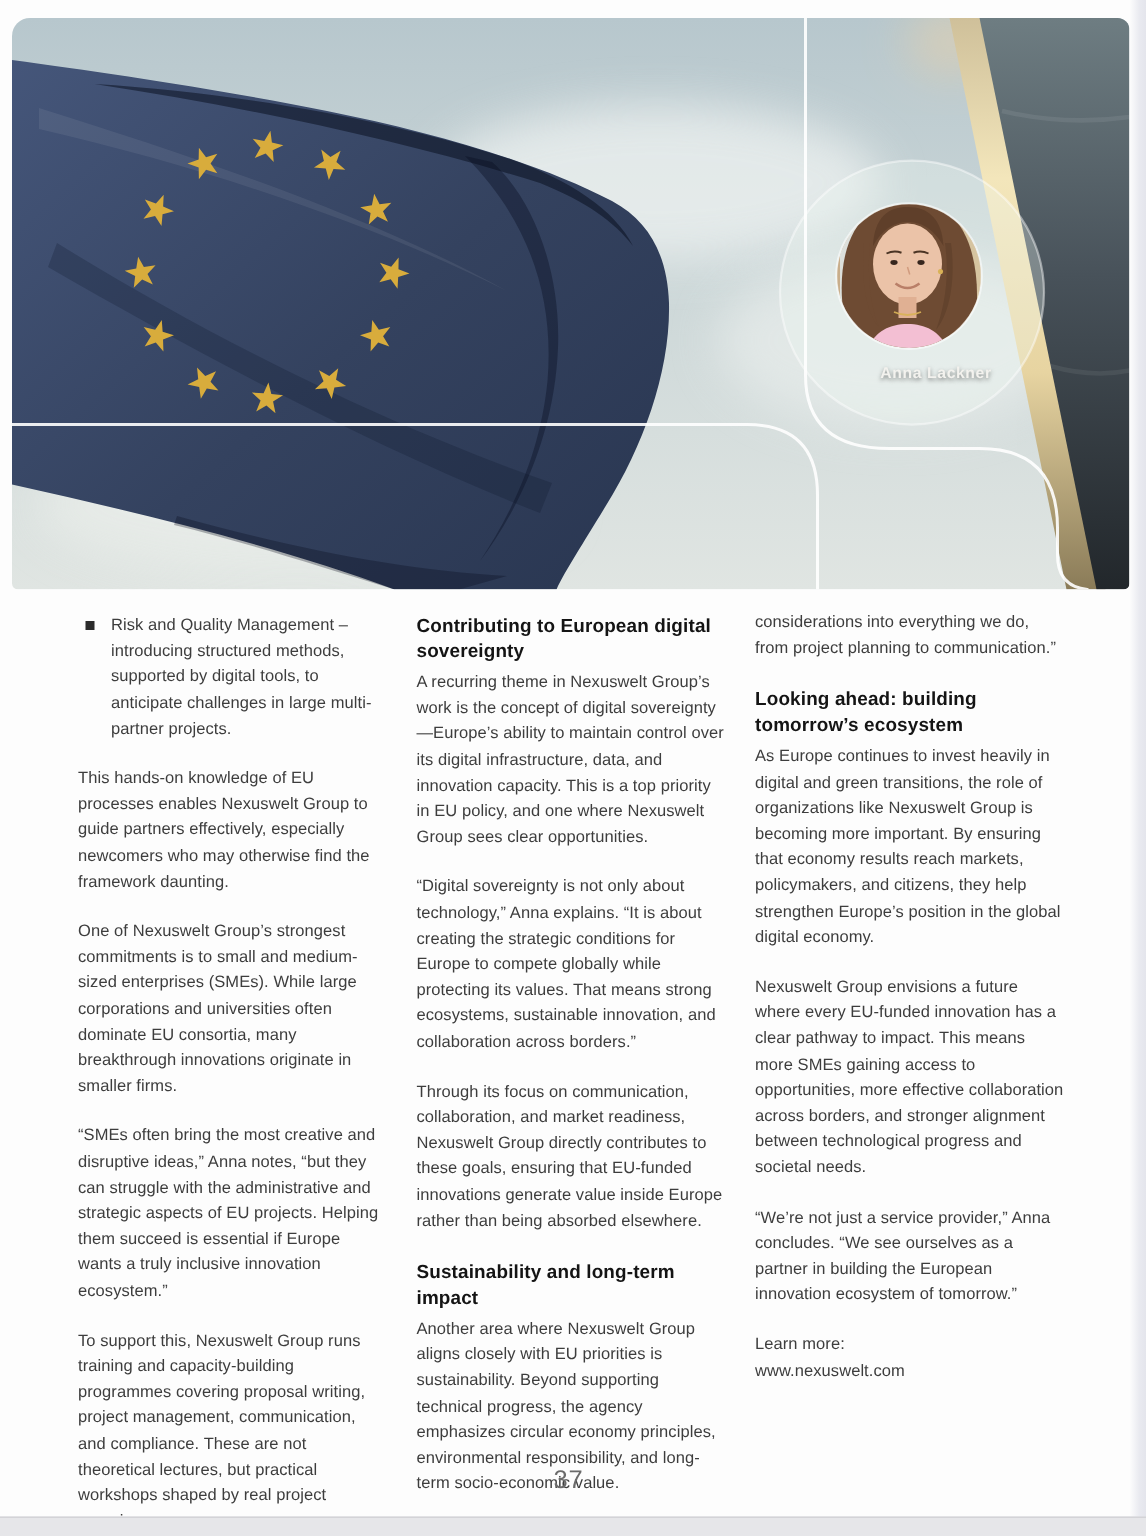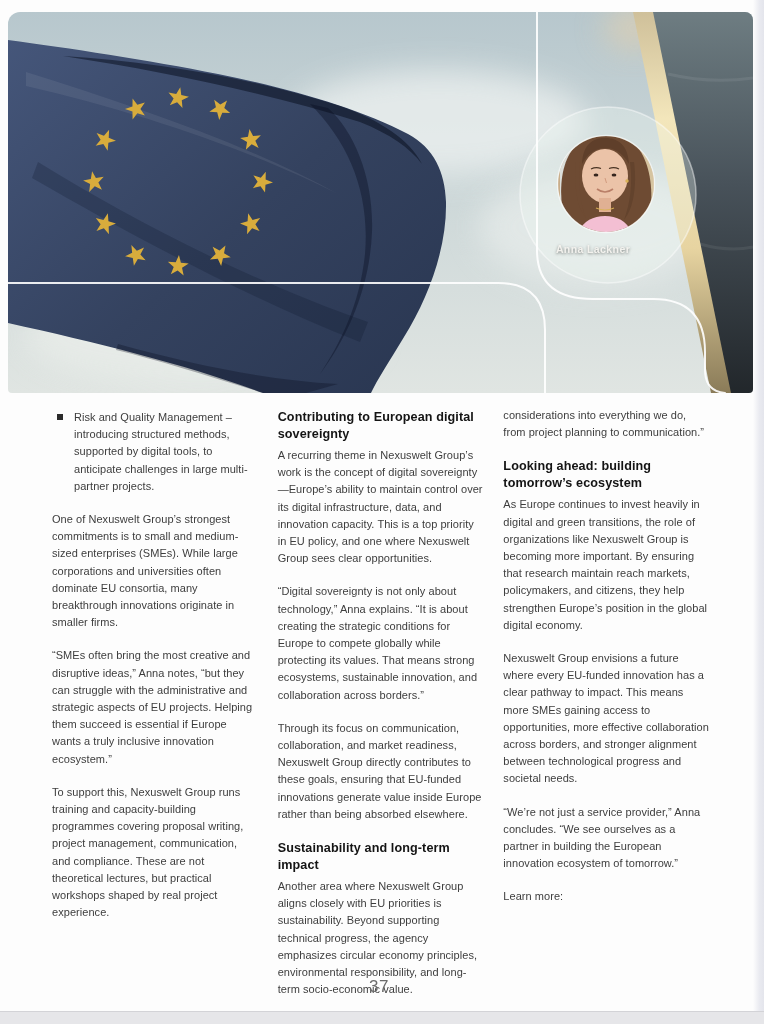--- a/index.html
+++ b/index.html
@@ -20,21 +20,21 @@
     background: #e6e6e9;
     border-top: 1px solid #d3d3d7;
   }
   
   .hero {
     position: absolute; left: 8px; top: 12px; width: 745px; height: 381px;
     border-radius: 12px 8px 4px 4px; overflow: hidden;
   }
   .hero svg { display: block; width: 745px; height: 381px; }
   .portrait-label {
-    position: absolute; left: 515px; top: 231px; width: 140px;
+    position: absolute; left: 546px; top: 231px; width: 140px;
     text-align: center; color: #f3f2ee; font-size: 10.5px; font-weight: bold;
     letter-spacing: .4px; text-shadow: 0 1px 3px rgba(40,40,40,.55);
   }
   
   .article {
     position: absolute; left: 52px; top: 407px; width: 658px;
     display: flex; gap: 19px;
   }
   .col { flex: 1 1 0; min-width: 0; }
   .col p {
@@ -168,43 +168,45 @@
   <div class="portrait-label">Anna Lackner</div>
 </div>
 
 <div class="article">
 
   <div class="col">
     <div class="bullet-item">
       <span class="bullet-marker"></span>
       <p>Risk and Quality Management – introducing structured methods, supported by digital tools, to anticipate challenges in large multi-partner projects.</p>
     </div>
+    <p>This hands-on knowledge of EU processes enables Nexuswelt Group to guide partners effectively, especially newcomers who may otherwise find the framework daunting.</p>
     <p>One of Nexuswelt Group’s strongest commitments is to small and medium-sized enterprises (SMEs). While large corporations and universities often dominate EU consortia, many breakthrough innovations originate in smaller firms.</p>
     <p>“SMEs often bring the most creative and disruptive ideas,” Anna notes, “but they can struggle with the administrative and strategic aspects of EU projects. Helping them succeed is essential if Europe wants a truly inclusive innovation ecosystem.”</p>
     <p>To support this, Nexuswelt Group runs training and capacity-building programmes covering proposal writing, project management, communication, and compliance. These are not theoretical lectures, but practical workshops shaped by real project experience.</p>
 
   </div>
 
   <div class="col">
     <h3 class="first">Contributing to European digital sovereignty</h3>
     <p>A recurring theme in Nexuswelt Group’s work is the concept of digital sovereignty—Europe’s ability to maintain control over its digital infrastructure, data, and innovation capacity. This is a top priority in EU policy, and one where Nexuswelt Group sees clear opportunities.</p>
     <p>“Digital sovereignty is not only about technology,” Anna explains. “It is about creating the strategic conditions for Europe to compete globally while protecting its values. That means strong ecosystems, sustainable innovation, and collaboration across borders.”</p>
     <p>Through its focus on communication, collaboration, and market readiness, Nexuswelt Group directly contributes to these goals, ensuring that EU-funded innovations generate value inside Europe rather than being absorbed elsewhere.</p>
     <h3>Sustainability and long-term impact</h3>
     <p>Another area where Nexuswelt Group aligns closely with EU priorities is sustainability. Beyond supporting technical progress, the agency emphasizes circular economy principles, environmental responsibility, and long-term socio-economic value.</p>
 
   </div>
 
   <div class="col">
     <p>considerations into everything we do, from project planning to communication.”</p>
     <h3>Looking ahead: building tomorrow’s ecosystem</h3>
-    <p>As Europe continues to invest heavily in digital and green transitions, the role of organizations like Nexuswelt Group is becoming more important. By ensuring that research maintain reach markets, policymakers, and citizens, they help strengthen Europe’s position in the global digital economy.</p>
+    <p>As Europe continues to invest heavily in digital and green transitions, the role of organizations like Nexuswelt Group is becoming more important. By ensuring that economy results reach markets, policymakers, and citizens, they help strengthen Europe’s position in the global digital economy.</p>
     <p>Nexuswelt Group envisions a future where every EU-funded innovation has a clear pathway to impact. This means more SMEs gaining access to opportunities, more effective collaboration across borders, and stronger alignment between technological progress and societal needs.</p>
     <p>“We’re not just a service provider,” Anna concludes. “We see ourselves as a partner in building the European innovation ecosystem of tomorrow.”</p>
     <p class="tight">Learn more:</p>
+    <p class="tight">www.nexuswelt.com</p>
   </div>
 
 </div>
 
 <div class="footer">
   <span class="page-number">37</span>
 </div>
 
 <div class="edge-right"></div>
 <div class="edge-bottom"></div>

